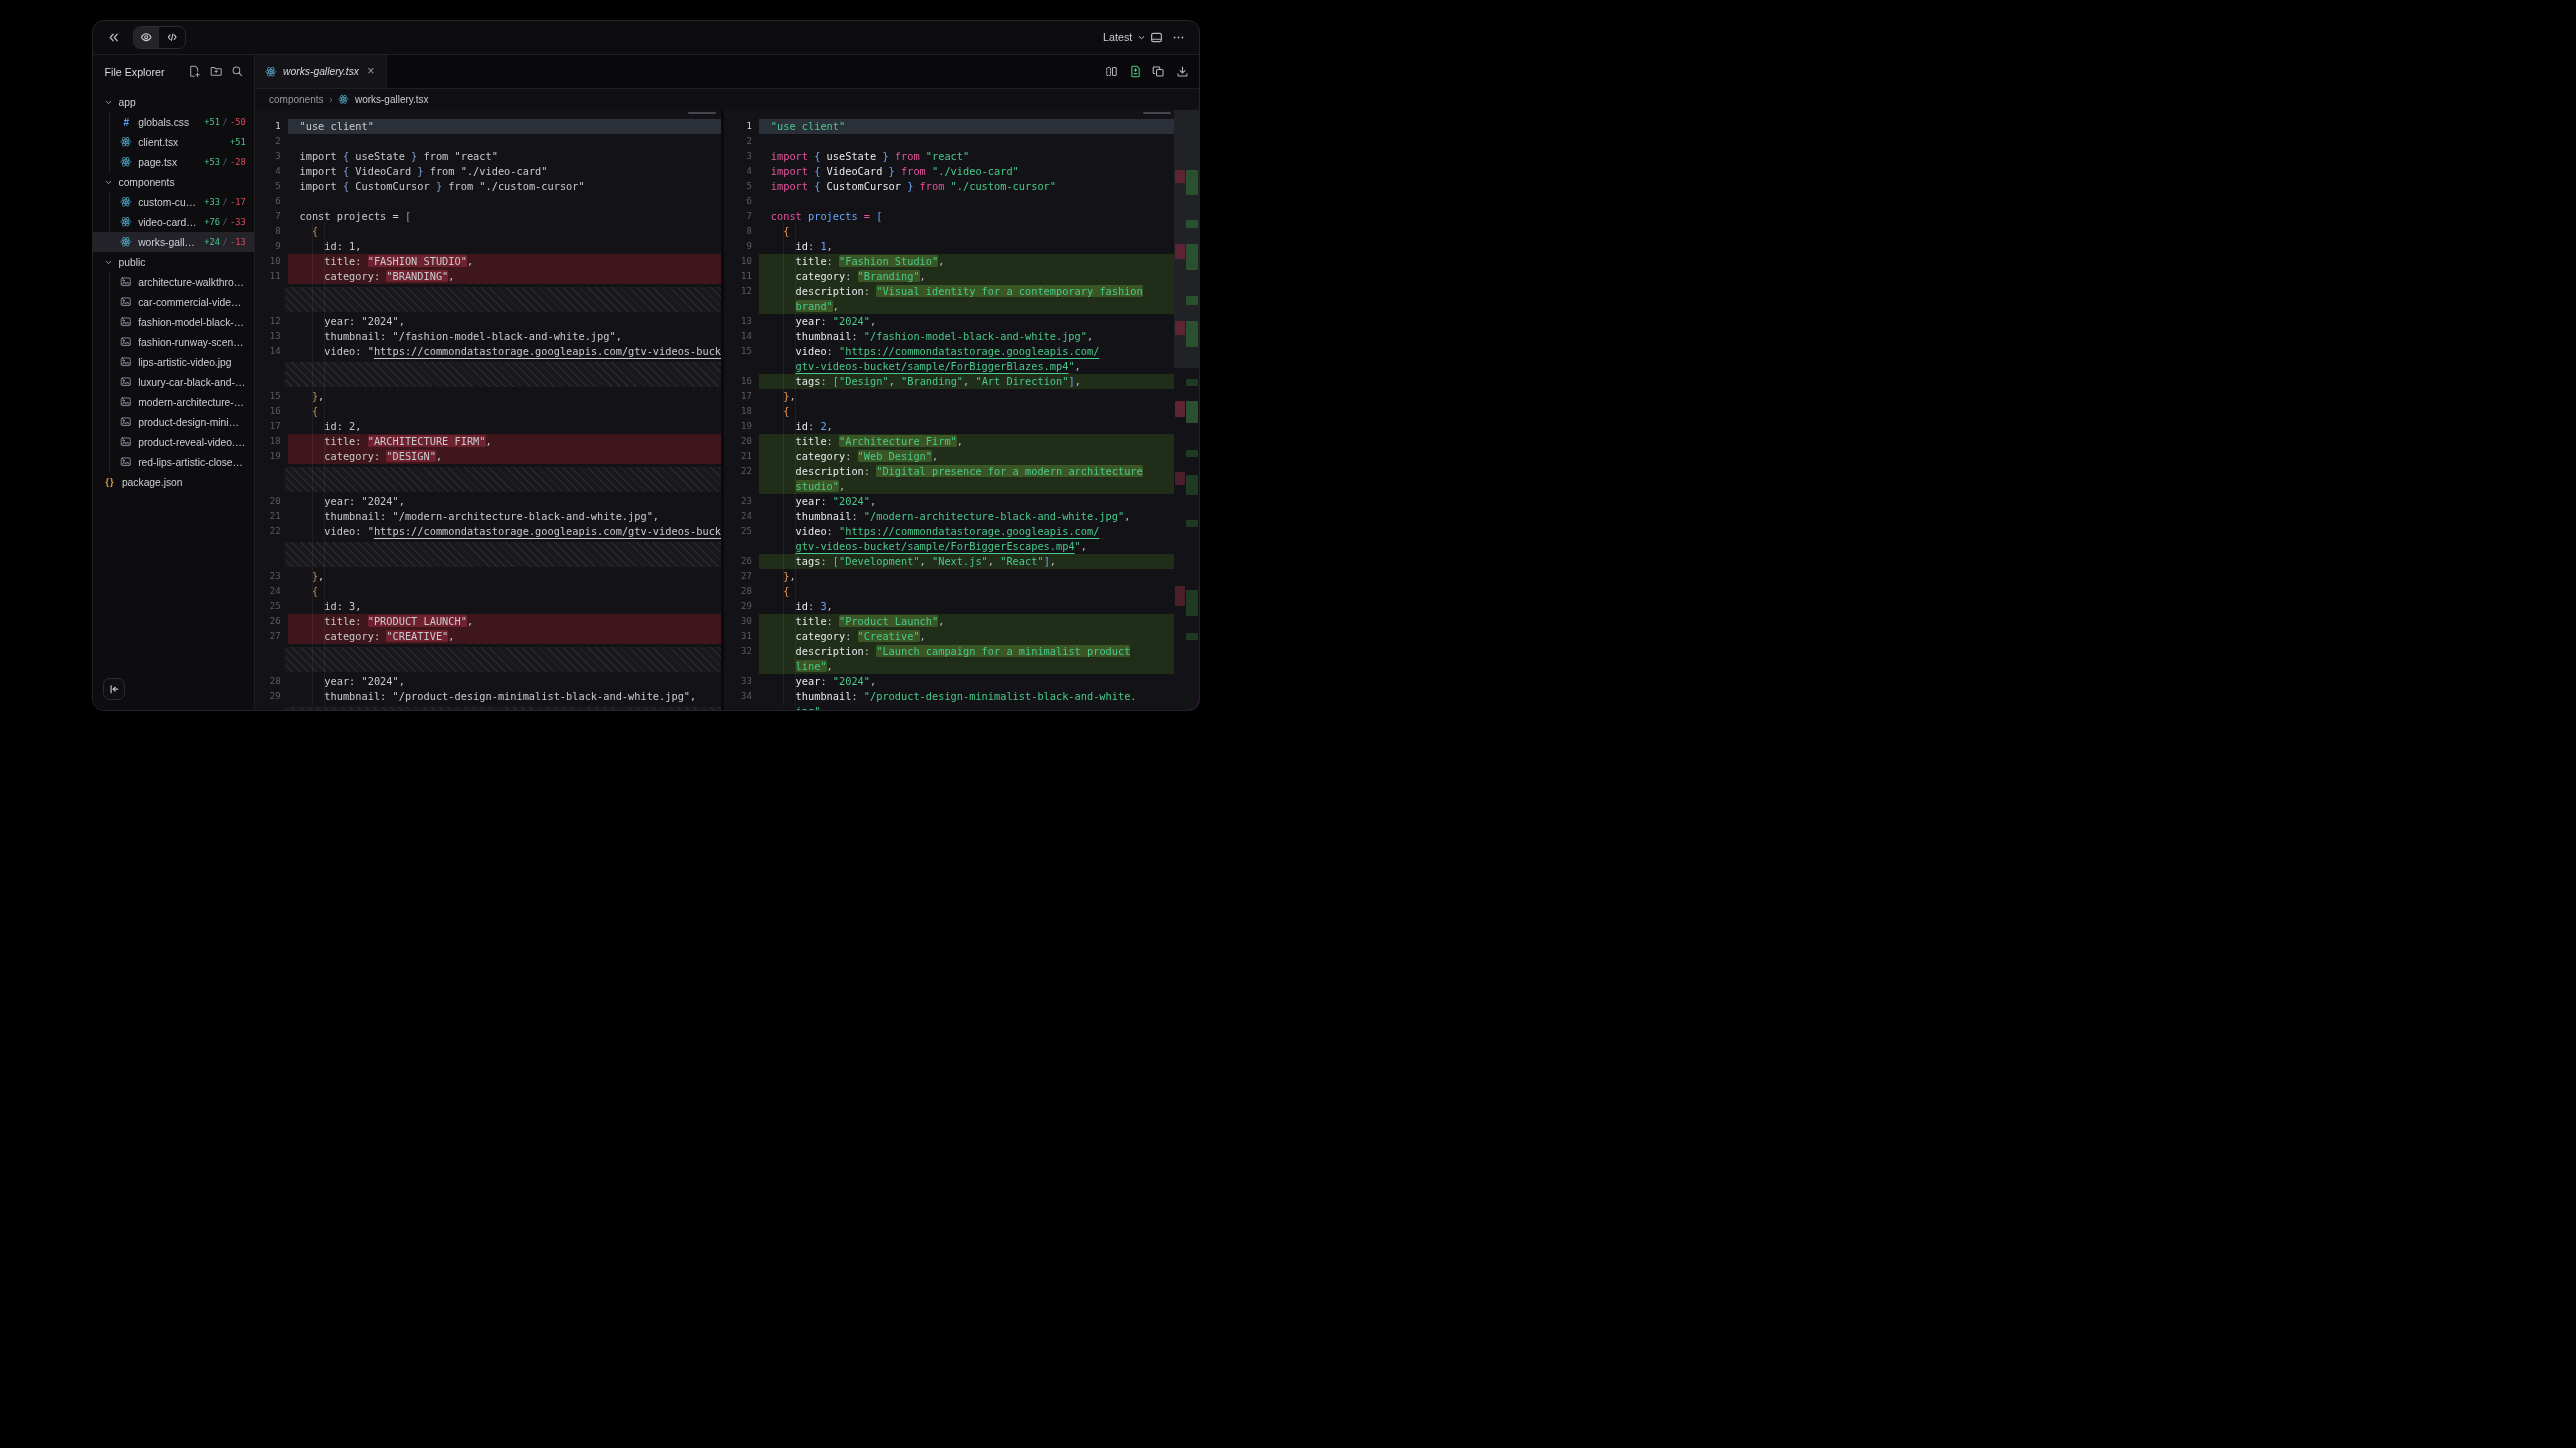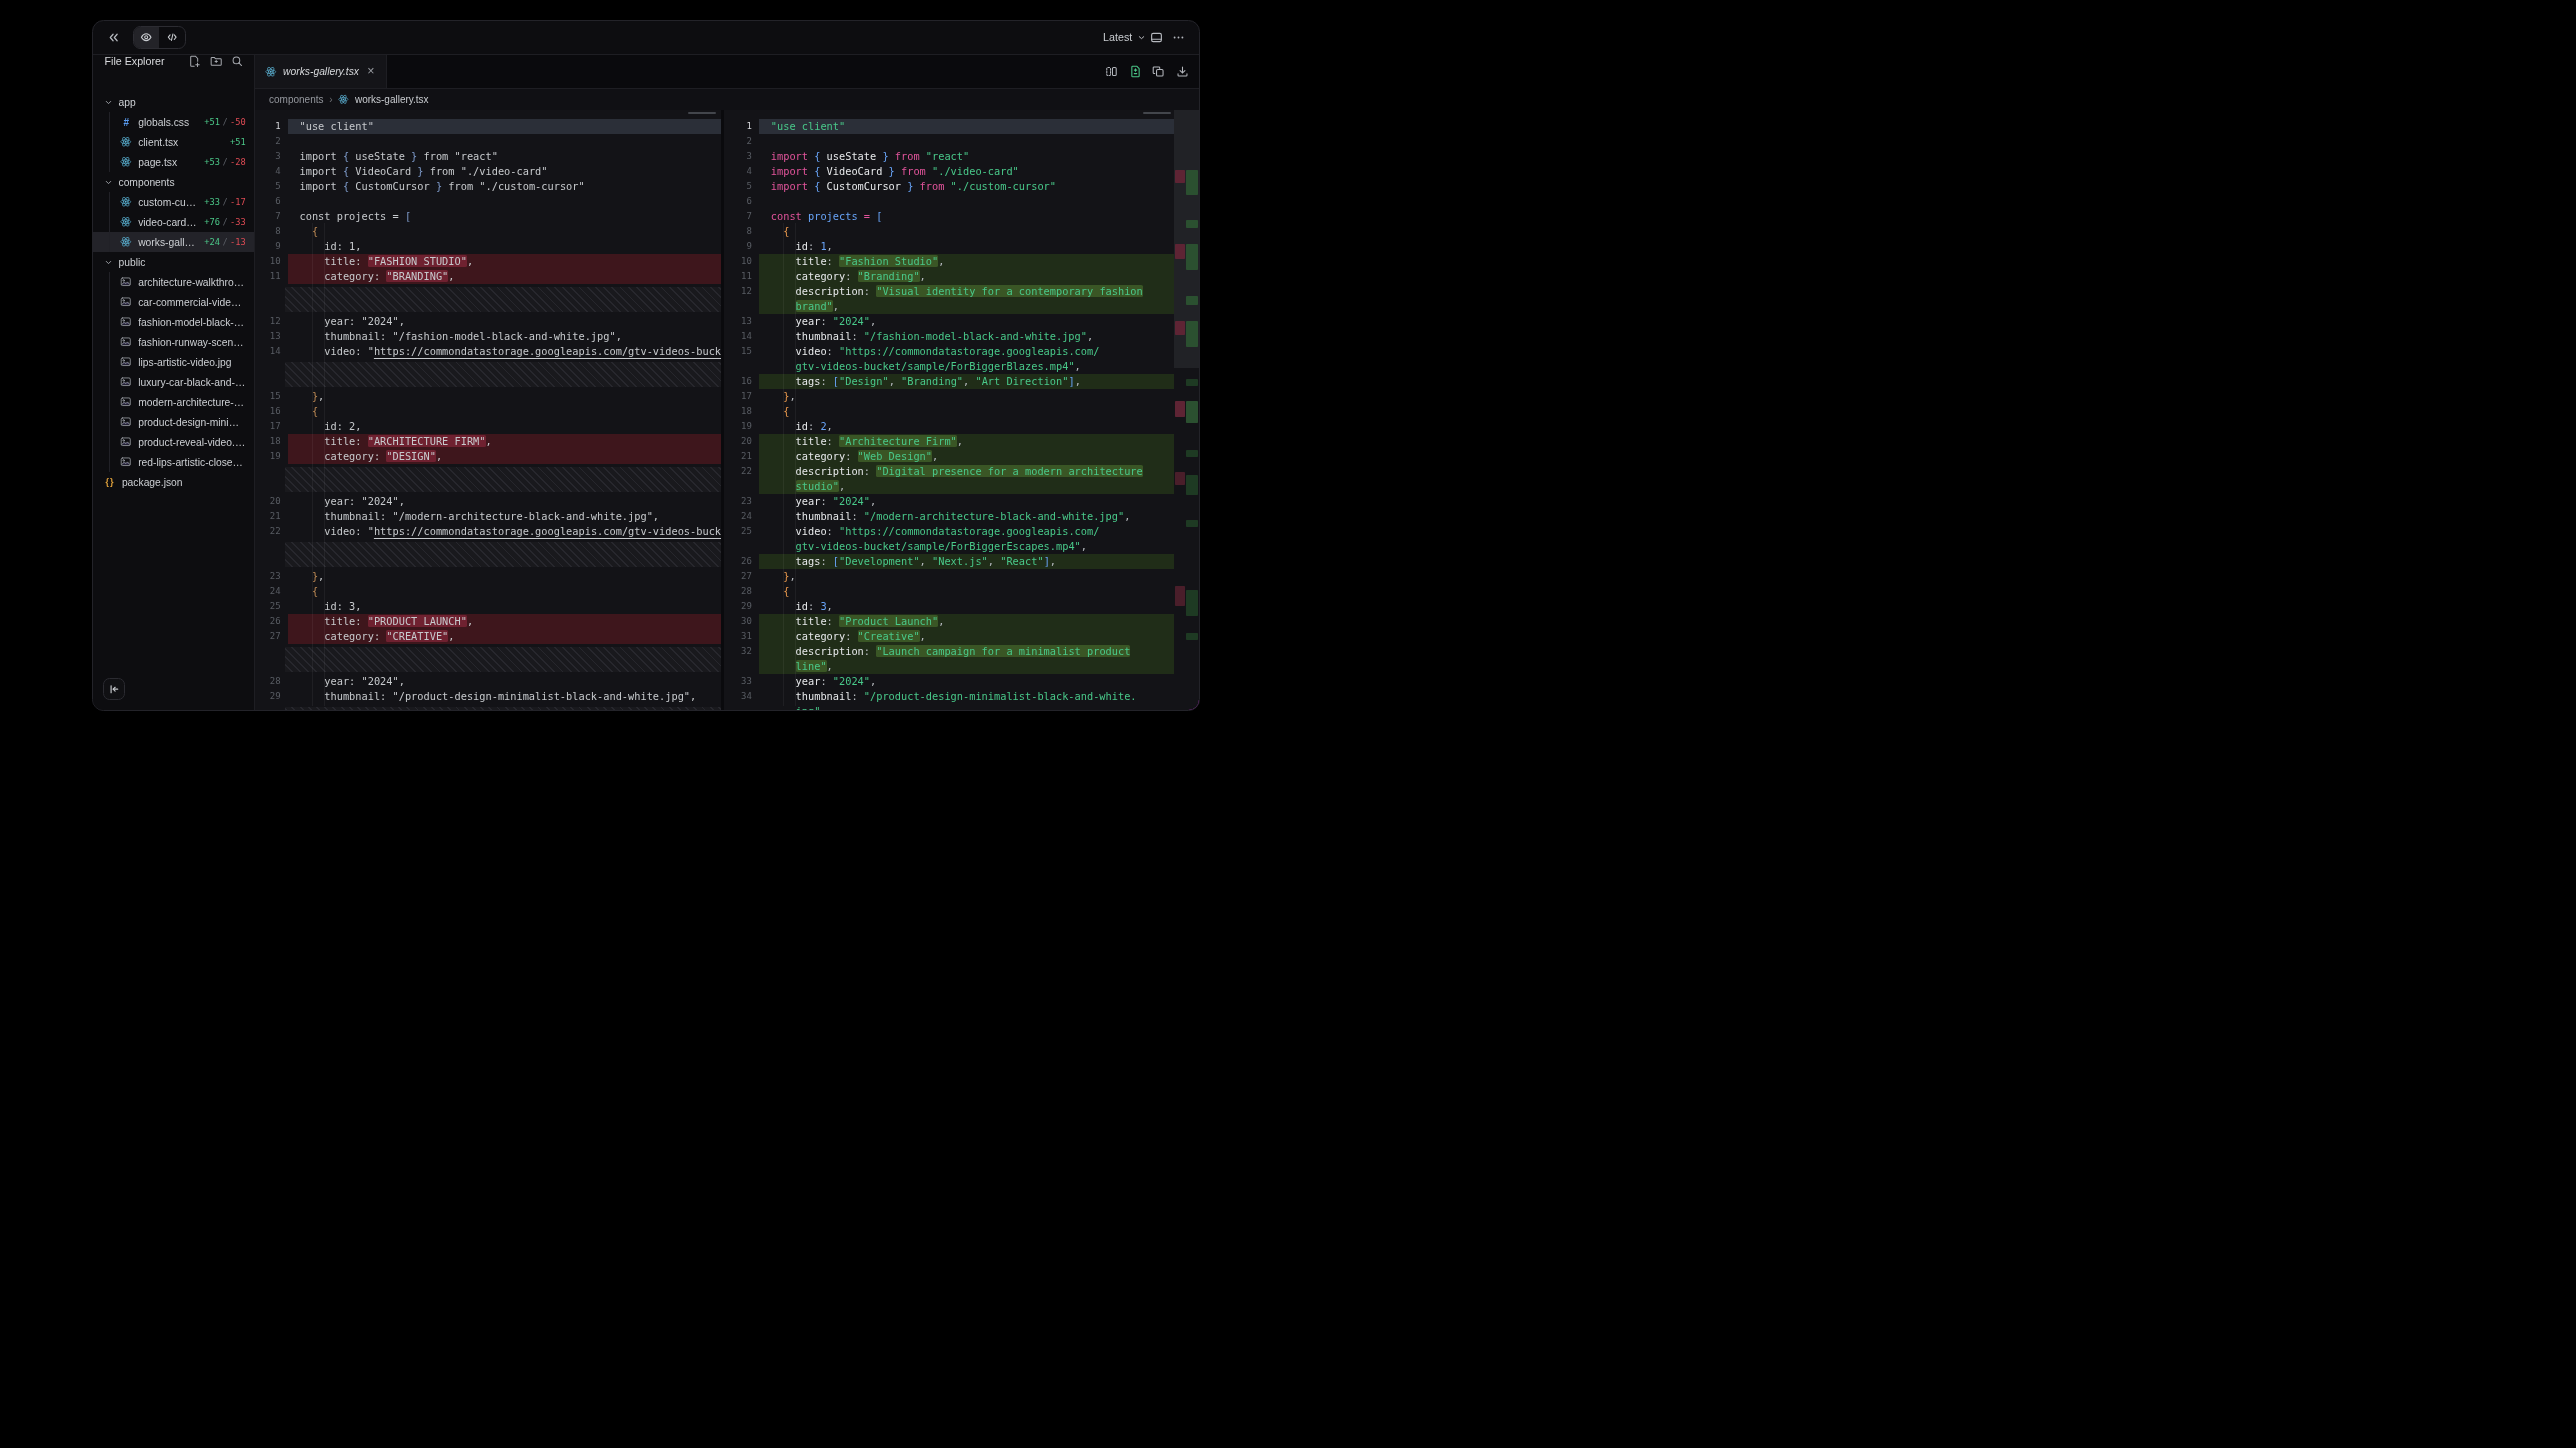--- a/index.html
+++ b/index.html
@@ -11,21 +11,21 @@
   .topbar{height:33px;flex:0 0 33px;display:flex;align-items:center;padding:0 10px;gap:8.2px;border-bottom:0.8px solid #1e1e23}
   .icon-btn{width:21.4px;height:21.4px;display:flex;align-items:center;justify-content:center;color:#b5b8be;cursor:pointer;background:none;border:none;padding:0}
   .toggle{display:flex;border:0.8px solid #2c2c32;border-radius:7.4px;overflow:hidden;background:#0c0c0f}
   .toggle .seg{width:25.5px;height:21.4px;display:flex;align-items:center;justify-content:center;color:#c7cace;cursor:pointer}
   .toggle .seg.active{background:#232328}
   .topbar-right{margin-left:auto;display:flex;align-items:center;}
   .latest{display:flex;align-items:center;gap:5px;font-size:10.7px;color:#c9ccd0;cursor:pointer}
   
   .main{flex:1;display:flex;min-height:0}
   .sidebar{width:161px;flex:0 0 161px;border-right:0.8px solid #1e1e23;position:relative;background:#0d0d10;overflow:hidden}
-  .sb-head{height:33px;display:flex;padding:0 10.7px 0 11.5px;gap:8.2px}
+  .sb-head{height:33px;display:flex;align-items:center;padding:0 10.7px 0 11.5px;gap:8.2px}
   .sb-title{font-size:10.7px;color:#d8dadd;flex:1;white-space:nowrap}
   .sb-actions{display:flex;gap:9px;color:#a6a9af}
   .tree{padding-top:4.1px}
   .tree-item{height:20px;display:flex;align-items:center;position:relative;font-size:10.3px;color:#cdd0d4;padding-right:8.2px;cursor:pointer;box-sizing:border-box}
   .tree-item.d0{padding-left:10.7px}
   .tree-item.d1{padding-left:27px}
   .tree-item.d1::before{content:"";position:absolute;left:15.7px;top:0;bottom:0;width:0.8px;background:#212127}
   .tree-item.sel{background:#232329}
   .chev{margin-right:5.8px;color:#9b9ea4;flex:0 0 auto}
   .ficon{width:12.4px;margin-right:5.8px;display:flex;align-items:center;justify-content:center;flex:0 0 auto}
@@ -60,21 +60,21 @@
   .pane.right .gut{flex:0 0 35px}
   .ccode{flex:1;padding-left:11.5px;position:relative;overflow:hidden}
   .crow.rm .ccode{background:#3e161c}
   .crow.ad .ccode{background:#202d18}
   .crow.sel .ccode{background:#2b2f38}
   .crow.sel .gut{color:#d4d6da}
   .hatch{margin:2.5px 0 2.5px 30px;background:#18181c;
     background-image:repeating-linear-gradient(45deg,#19191d 0px,#19191d 4.5px,#27272d 4.5px,#27272d 5.8px)}
   .t-k{color:#e2549b}.t-s{color:#49c98a}.t-w{color:#e7e9eb}.t-p{color:#b7bbc0}
   .t-b{color:#68a4f8}.t-o{color:#e8984d}
-  .t-l{color:#49c98a;text-underline-offset:2.5px}
+  .t-l{color:#49c98a;text-decoration:underline;text-underline-offset:2.5px}
   .t-g{color:#c7cacd}.t-gb{color:#7e9bcb}.t-go{color:#bd8a55}
   .t-gu{color:#c7cacd;text-decoration:underline;text-underline-offset:2.5px}
   .hl-r{background:#6f2130;border-radius:1.6px}
   .hl-a{background:#3a5625;border-radius:1.6px}
   .guide{position:absolute;top:113px;bottom:4.1px;width:0.8px;background:rgba(255,255,255,.055);z-index:3;pointer-events:none}
   .hdash{position:absolute;top:1.6px;height:2.5px;width:28px;border-radius:1.6px;background:#43464c;z-index:4;cursor:pointer}
   .ruler{position:absolute;top:0;right:0;bottom:0;width:25px;z-index:5;cursor:pointer}
   .ruler .slider{position:absolute;left:0;width:100%;background:#212226}
   .mark{position:absolute;border-radius:0.8px}
   .mark.r,.mark.rd{left:0.8px;width:10.7px}

